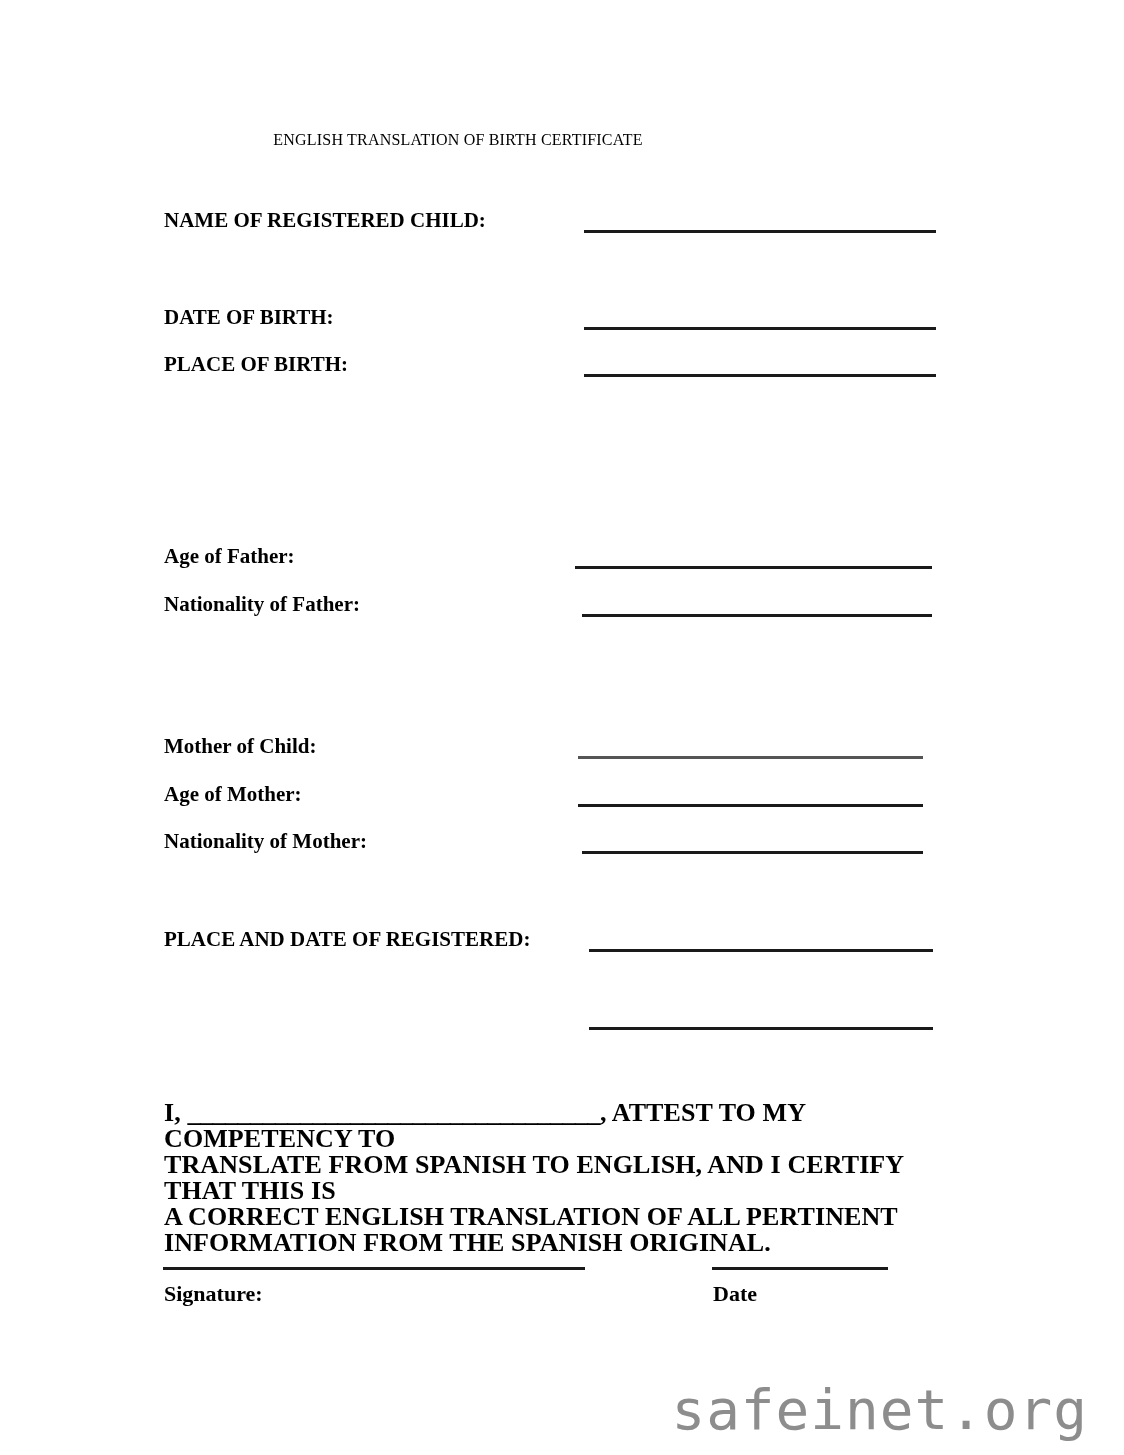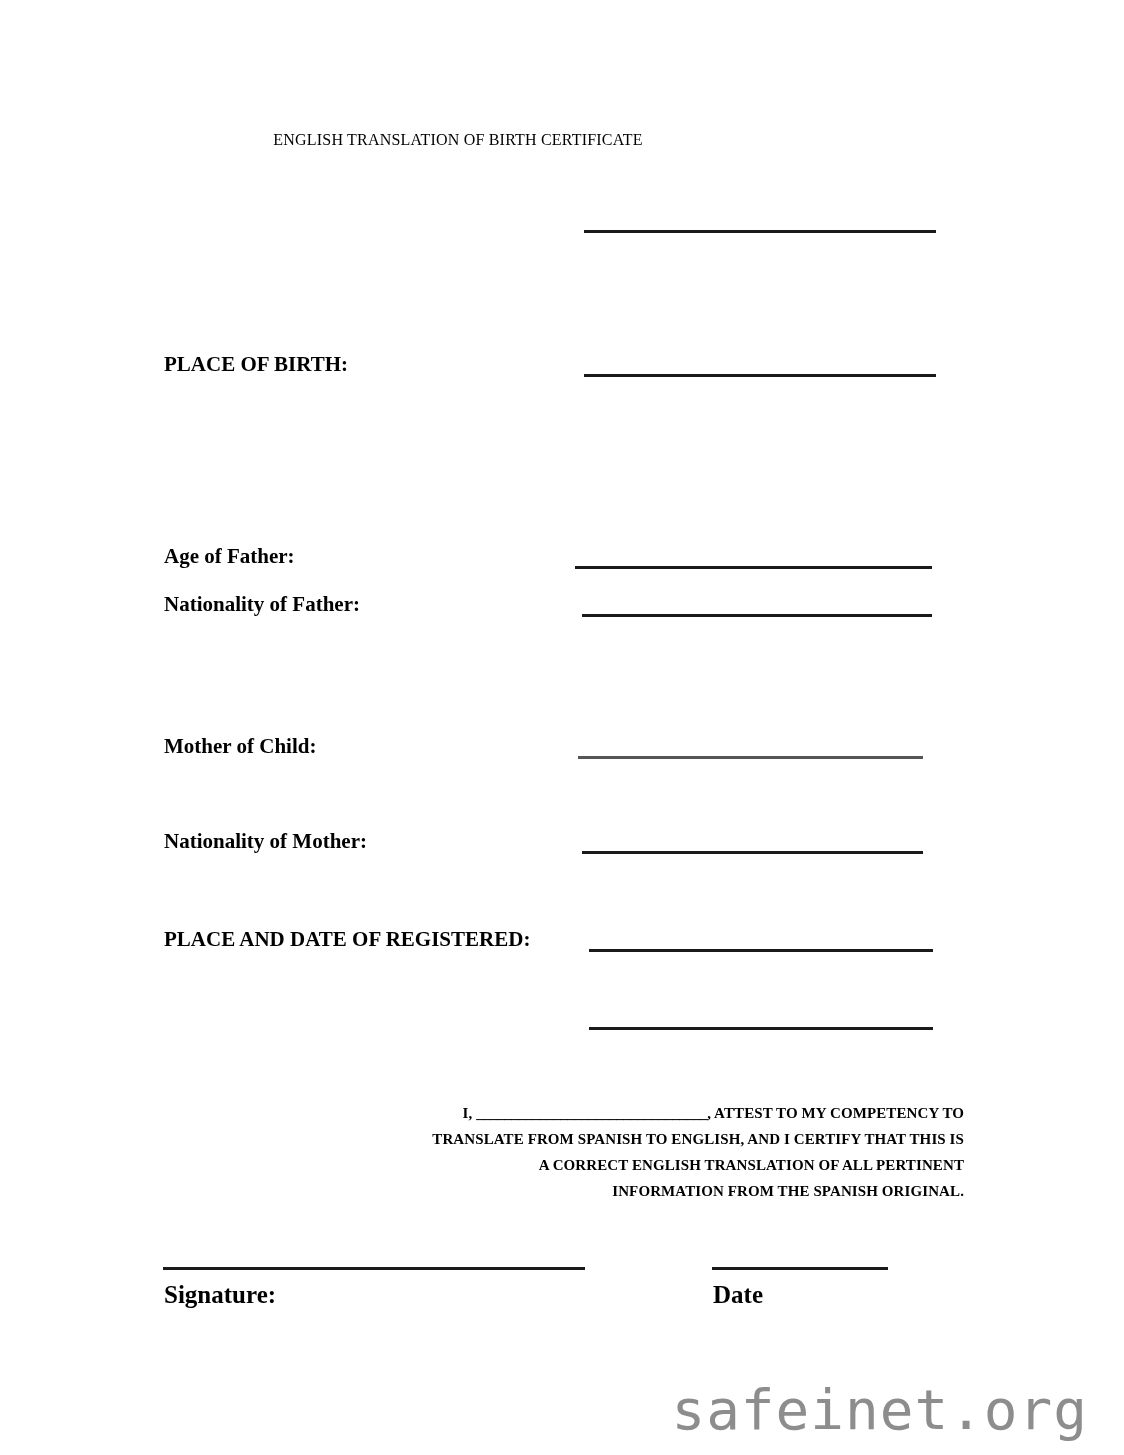--- a/index.html
+++ b/index.html
@@ -68,35 +68,34 @@
   .rule.gray {
     border-bottom-color: #555555;
   }
 
   
   .attestation {
     position: absolute;
     left: 164px;
     top: 1100px;
     width: 800px;
-    font-size: 15px;
+    font-size: 26px;
     font-weight: bold;
     line-height: 26px;
     letter-spacing: 0.1px;
-    text-align: right;
   }
 
   .attestation .blank {
     letter-spacing: -0.5px;
   }
 
   
   .sig-label {
     position: absolute;
-    font-size: 25px;
+    font-size: 22px;
     font-weight: bold;
     white-space: nowrap;
   }
 
   
   .watermark {
     position: absolute;
     right: 36px;
     top: 1377px;
     font-family: "DejaVu Sans Mono", "Liberation Mono", monospace;
@@ -108,23 +107,28 @@
   }
 </style>
 </head>
 <body>
 
 <div class="page">
 
   <div class="doc-title">ENGLISH TRANSLATION OF BIRTH CERTIFICATE</div>
 
   <div class="field-row" style="top:206px;">
+    <span class="field-label caps">NAME OF REGISTERED CHILD:</span>
     <span class="rule" style="left:584px; top:24px; width:352px;"></span>
   </div>
 
+  <div class="field-row" style="top:303px;">
+    <span class="field-label caps">DATE OF BIRTH:</span>
+    <span class="rule" style="left:584px; top:24px; width:352px;"></span>
+  </div>
 
   <div class="field-row" style="top:350px;">
     <span class="field-label caps">PLACE OF BIRTH:</span>
     <span class="rule" style="left:584px; top:24px; width:352px;"></span>
   </div>
 
 
   <div class="field-row" style="top:542px;font-family:Liberation Serif, serif;">
     <span class="field-label">Age of Father:</span>
     <span class="rule" style="left:575px; top:24px; width:357px;"></span>
@@ -133,20 +137,24 @@
   <div class="field-row" style="top:590px;">
     <span class="field-label">Nationality of Father:</span>
     <span class="rule" style="left:582px; top:24px; width:350px;"></span>
   </div>
 
   <div class="field-row" style="top:732px;">
     <span class="field-label">Mother of Child:</span>
     <span class="rule gray" style="left:578px; top:24px; width:345px;"></span>
   </div>
 
+  <div class="field-row" style="top:780px;">
+    <span class="field-label">Age of Mother:</span>
+    <span class="rule" style="left:578px; top:24px; width:345px;"></span>
+  </div>
 
   <div class="field-row" style="top:827px;">
     <span class="field-label">Nationality of Mother:</span>
     <span class="rule" style="left:582px; top:24px; width:341px;"></span>
   </div>
 
   <div class="field-row" style="top:925px;">
     <span class="field-label caps">PLACE AND DATE OF REGISTERED:</span>
     <span class="rule" style="left:589px; top:24px; width:344px;"></span>
   </div>

